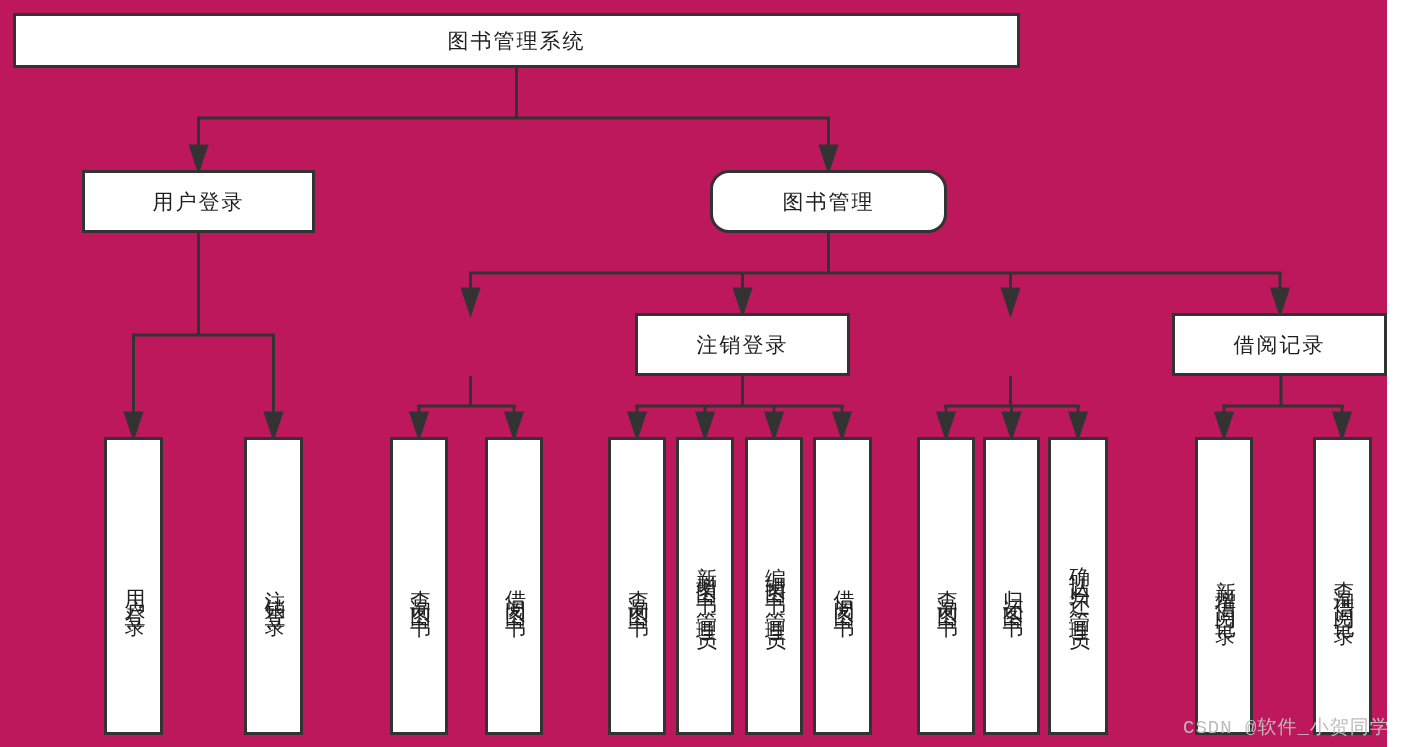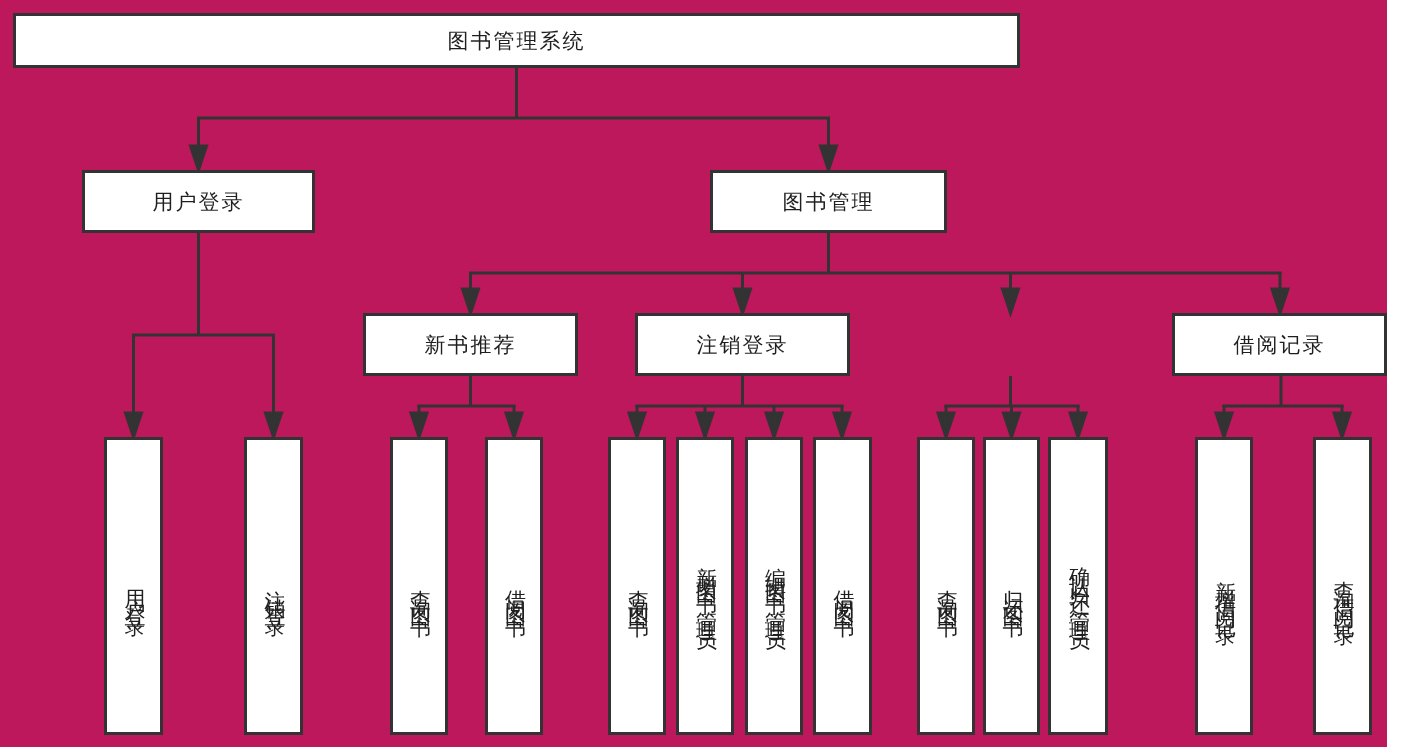--- a/index.html
+++ b/index.html
@@ -30,21 +30,21 @@
     writing-mode:vertical-rl;
     text-orientation:mixed;
     letter-spacing:9px;
     line-height:1;
     margin-bottom:-9px; 
     white-space:nowrap;
   }
   
   #n-root{left:13px;top:13px;width:1007px;height:55px;}
   #n-user-login{left:82px;top:170px;width:233px;height:63px;}
-  #n-book-mgmt{left:710px;top:170px;width:237px;height:63px;}
+  #n-book-mgmt{left:710px;top:170px;width:237px;height:63px;border-radius:19px;}
   #n-newbook{left:363px;top:313px;width:215px;height:63px;}
   #n-borrow{left:635px;top:313px;width:215px;height:63px;}
   #n-current{left:902px;top:313px;width:218px;height:63px;}
   #n-records{left:1172px;top:313px;width:215px;height:63px;}
   #l-user-login{left:104px;top:437px;width:59px;height:298px;}
   #l-logout{left:244px;top:437px;width:59px;height:298px;}
   #l-nb-query{left:390px;top:437px;width:58px;height:298px;}
   #l-nb-borrow{left:485px;top:437px;width:58px;height:298px;}
   #l-bb-query{left:608px;top:437px;width:58px;height:298px;}
   #l-bb-add{left:676px;top:437px;width:58px;height:298px;}
@@ -142,23 +142,20 @@
     <span>图书管理系统</span>
   </div>
 
   <div class="node" id="n-user-login">
     <span>用户登录</span>
   </div>
   <div class="node" id="n-book-mgmt">
     <span>图书管理</span>
   </div>
 
-  <div class="node" id="n-newbook">
-    <span>新书推荐</span>
-  </div>
   <div class="node" id="n-borrow">
     <span>注销登录</span>
   </div>
   <div class="node" id="n-records">
     <span>借阅记录</span>
   </div>
 
   <div class="node leaf" id="l-user-login">
     <span class="vtext">用户登录</span>
   </div>
@@ -196,13 +193,14 @@
     <span class="vtext">确认归还（管理员）</span>
   </div>
 
   <div class="node leaf" id="l-br-add">
     <span class="vtext">新增借阅记录</span>
   </div>
   <div class="node leaf" id="l-br-query">
     <span class="vtext">查询借阅记录</span>
   </div>
 
+  <div class="watermark">CSDN @软件_小贺同学</div>
 </div>
 
 </body></html>

